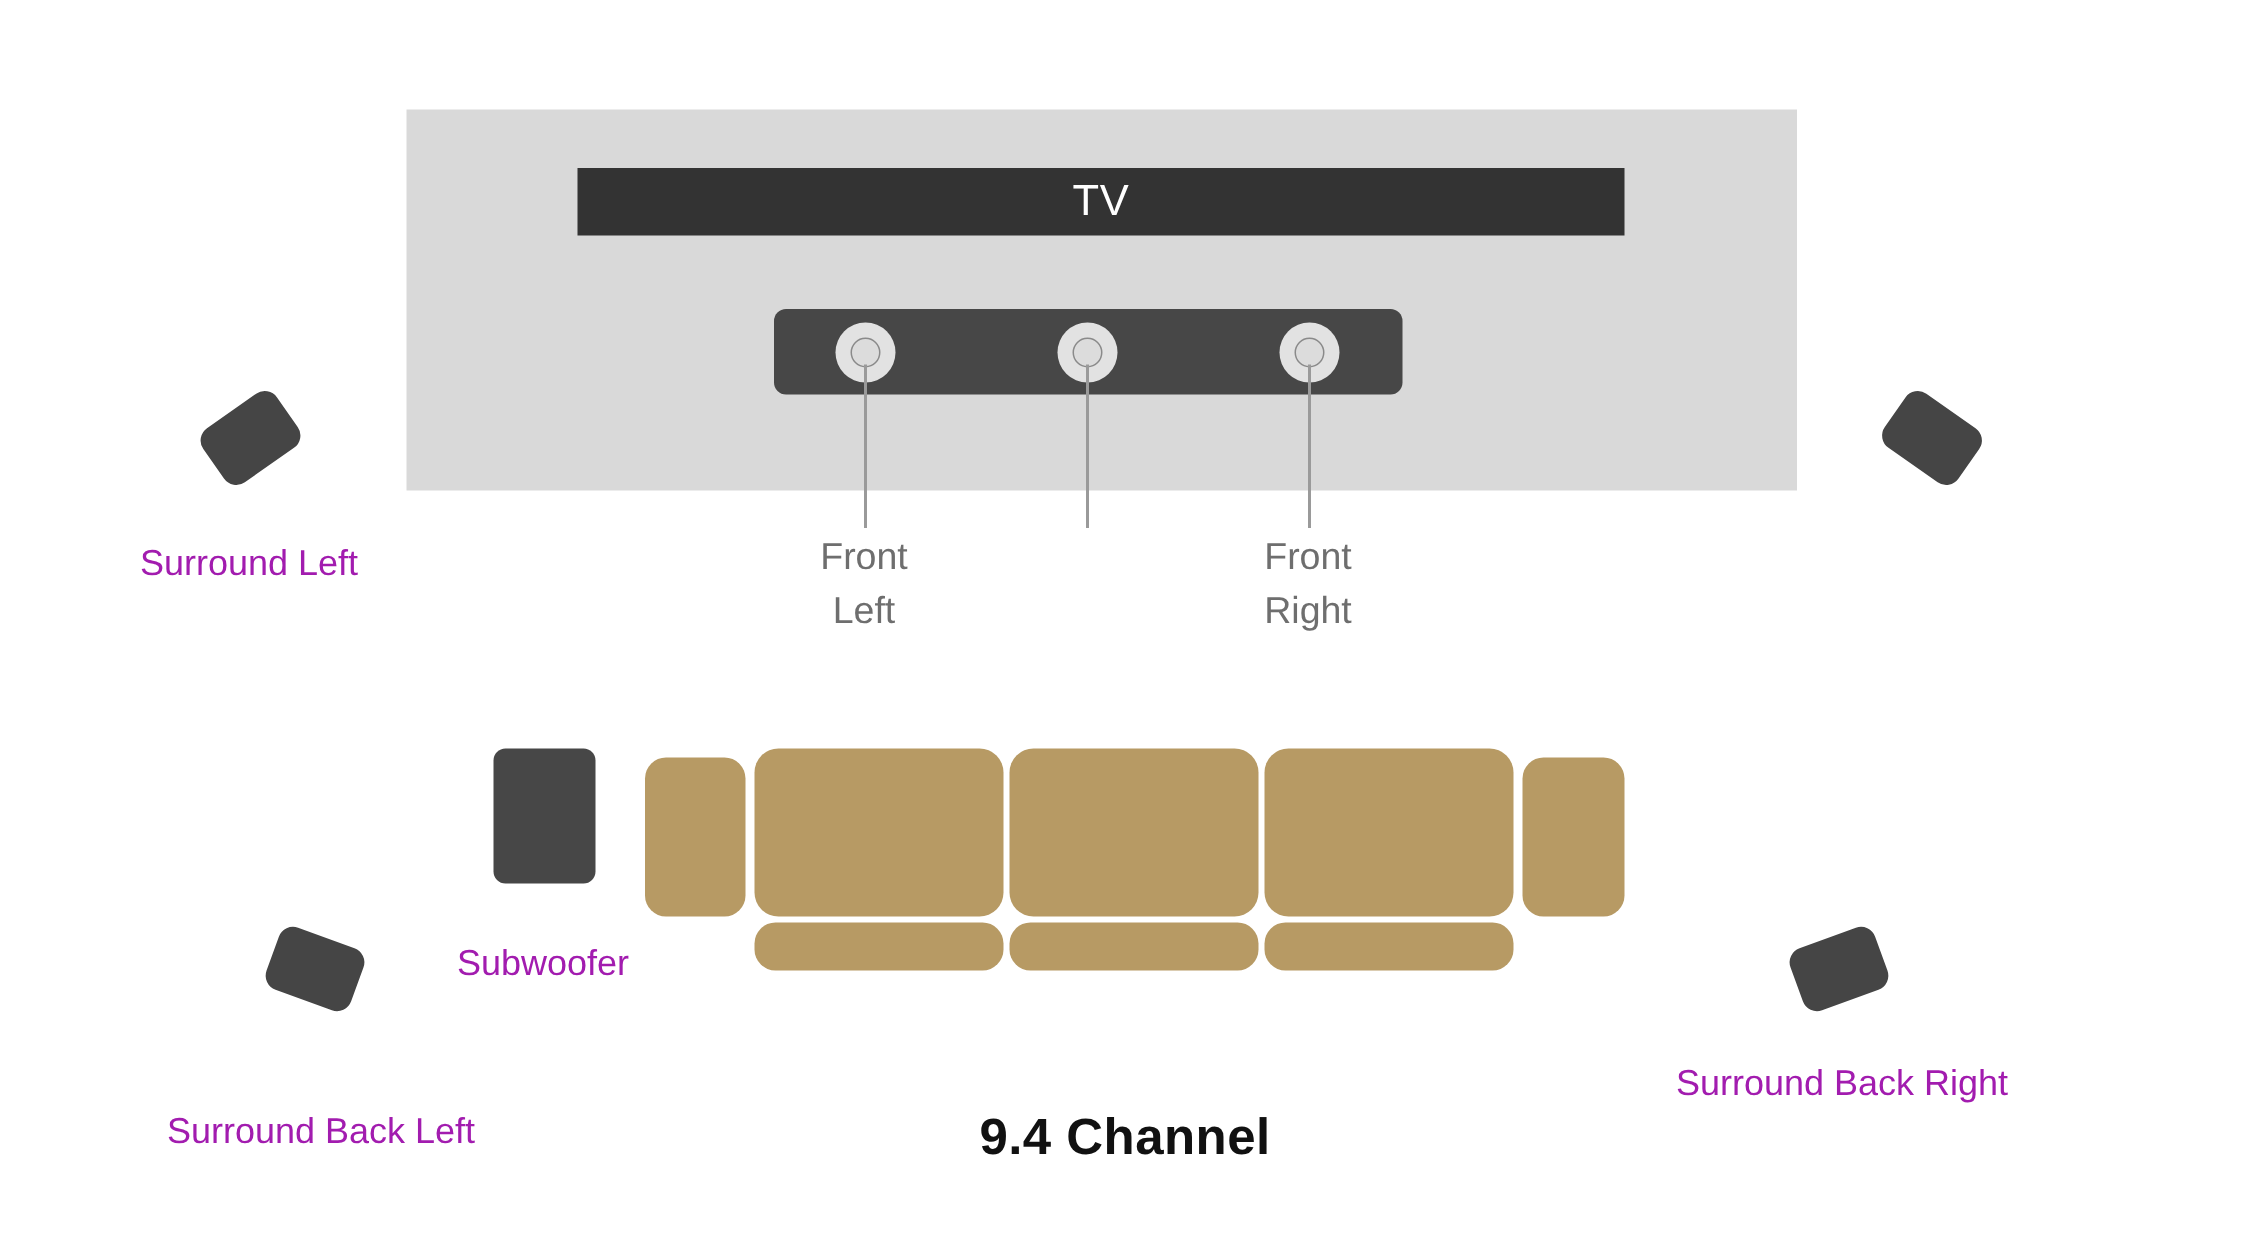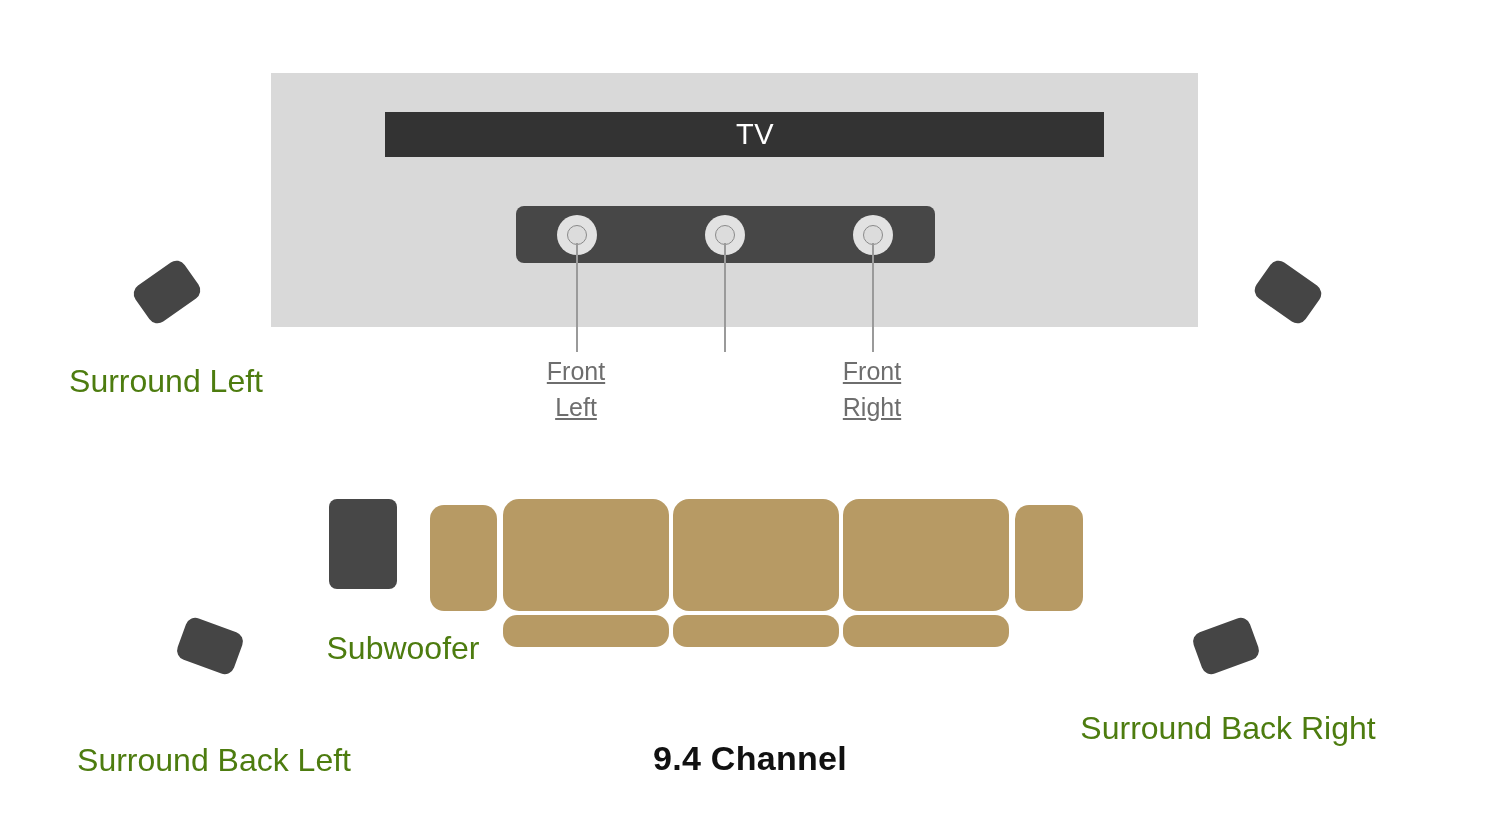--- a/index.html
+++ b/index.html
@@ -34,21 +34,20 @@
   .tv {
     position: absolute;
     left: 385px;
     top: 112px;
     width: 698px;
     height: 45px;
     background: #333333;
     display: flex;
     align-items: center;
     justify-content: center;
-    padding-left: 21px;
   }
   .tv-label {
     color: #ffffff;
     font-size: 29px;
     font-weight: 400;
     letter-spacing: 0.5px;
     line-height: 1;
   }
 
   
@@ -99,21 +98,20 @@
   
   .front-label {
     position: absolute;
     transform: translateX(-50%);
     text-align: center;
     color: #6e6e6e;
     font-size: 25px;
     font-weight: 400;
     line-height: 1.45;
     white-space: pre-line;
-    text-decoration: underline;
   }
   .front-label.fl { left: 576px; top: 353px; width: 170px; }
   .front-label.ct { left: 724px; top: 353px; width: 170px; }
   .front-label.fr { left: 872px; top: 353px; width: 170px; }
 
   
   .sat {
     position: absolute;
     width: 60px;
     height: 44px;
@@ -123,31 +121,31 @@
   .sat.sl  { left: 137px;  top: 270px; transform: rotate(-35deg); }
   .sat.sr  { left: 1258px; top: 270px; transform: rotate(35deg); }
   .sat.sbl { left: 180px;  top: 624px; transform: rotate(20deg); }
   .sat.sbr { left: 1196px; top: 624px; transform: rotate(-20deg); }
 
   
   .sat-label {
     position: absolute;
     transform: translateX(-50%);
     text-align: center;
-    color: #4d7c0f;
-    font-size: 32px;
+    color: #a21caf;
+    font-size: 24px;
     font-weight: 400;
     white-space: nowrap;
     line-height: 1.2;
   }
   .sat-label.sl  { left: 166px;  top: 362px; }
   .sat-label.sr  { left: 1288px; top: 356px; }
   .sat-label.sbl { left: 214px;  top: 708px; margin-top: 33px; }
   .sat-label.sbr { left: 1228px; top: 709px; }
-  .sat-label.sub { left: 362px;  top: 629px; margin-left: 41px; }
+  .sat-label.sub { left: 362px;  top: 629px; }
 
   
   .subwoofer {
     position: absolute;
     left: 329px;
     top: 499px;
     width: 68px;
     height: 90px;
     background: #474747;
     border-radius: 8px;

